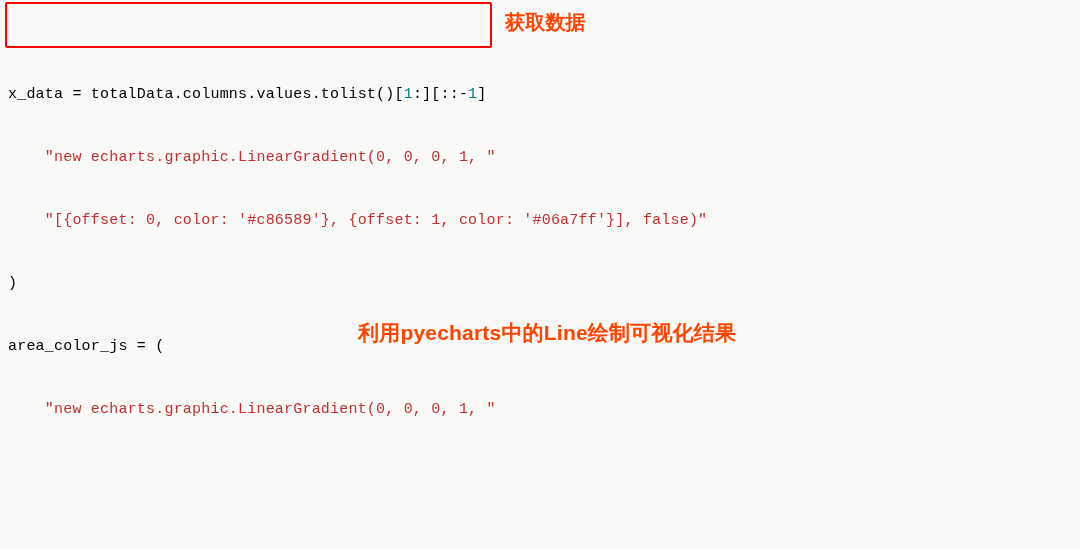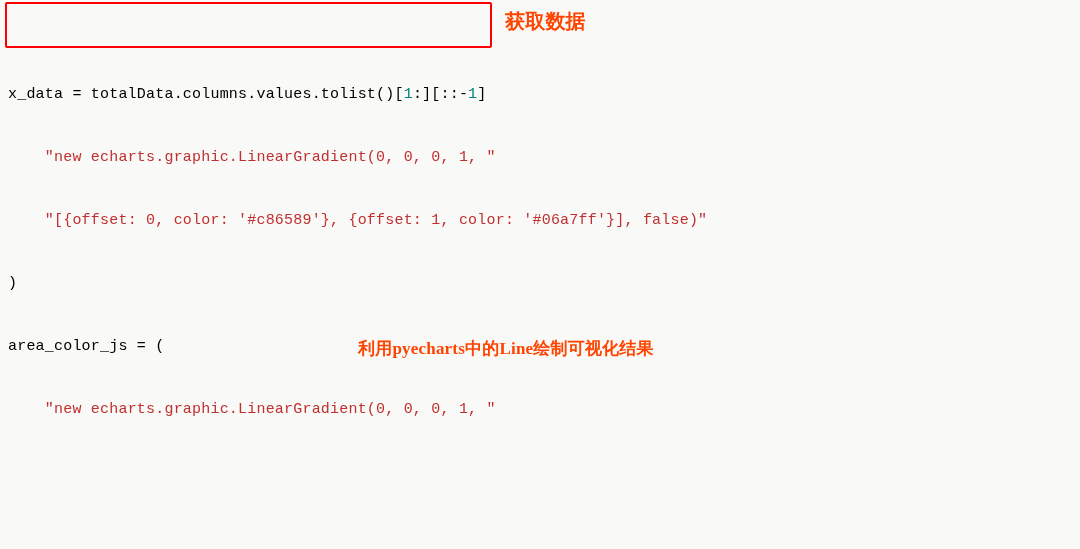--- a/index.html
+++ b/index.html
@@ -1,20 +1,20 @@
 <!DOCTYPE html>
 <html><head>
 <meta charset="utf-8">
 <style>
   html,body{margin:0;padding:0;width:1080px;height:549px;overflow:hidden;font-family:Consolas,"Courier New",monospace;font-size:15px;line-height:21px;background:#f9f9f7;color:#333}
   .code-area{position:relative;padding:0;white-space:pre;letter-spacing:0.2px}
   .line{display:block;margin:0;padding:0 0 0 8px;height:21px}
   .hl-box{position:absolute;left:5px;top:2px;width:483px;height:42px;border:2px solid #ff0000;border-radius:2px;pointer-events:none}
-  .ann-1{position:absolute;left:505px;top:12px;font-size:20px;color:#ff4400;font-family:Liberation Mono, monospace;font-weight:bold}
-  .ann-2{position:absolute;left:358px;top:338px;font-size:17px;color:#ff4400;font-family:Liberation Serif, serif;font-weight:bold}
+  .ann-1{position:absolute;left:505px;top:12px;font-size:20px;color:#ff4400;font-family:Liberation Sans, sans-serif;font-weight:bold}
+  .ann-2{position:absolute;left:358px;top:322px;font-size:21px;color:#ff4400;font-family:Liberation Sans, sans-serif;font-weight:bold}
   
   .n{color:#000}        
   .s{color:#c03030}     
   .num{color:#008080}   
   .idx{color:#c03030}       
 </style>
 </head>
 <body>
 
 <div class="code-area">

